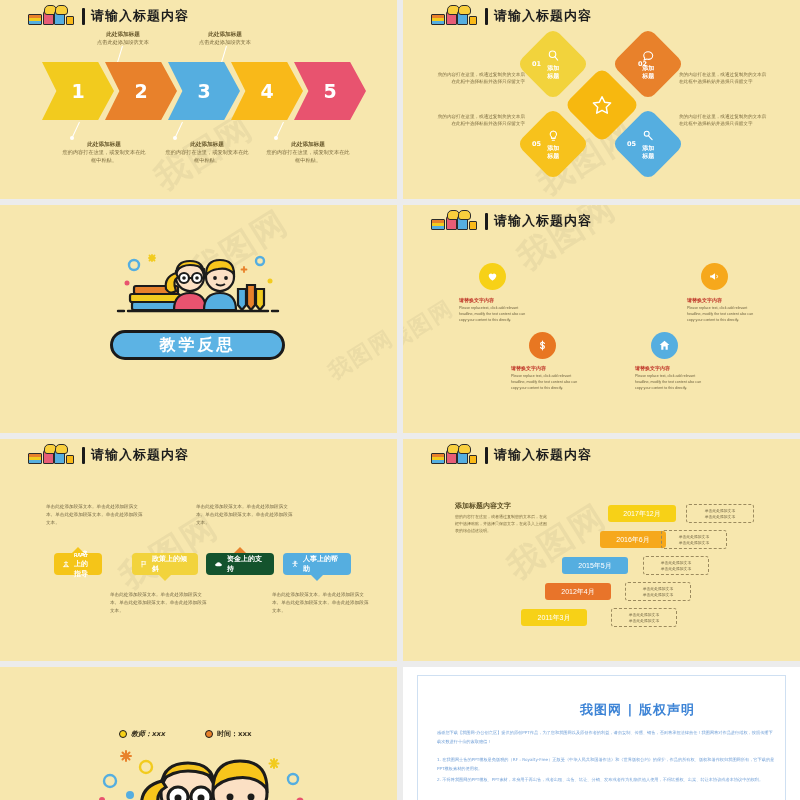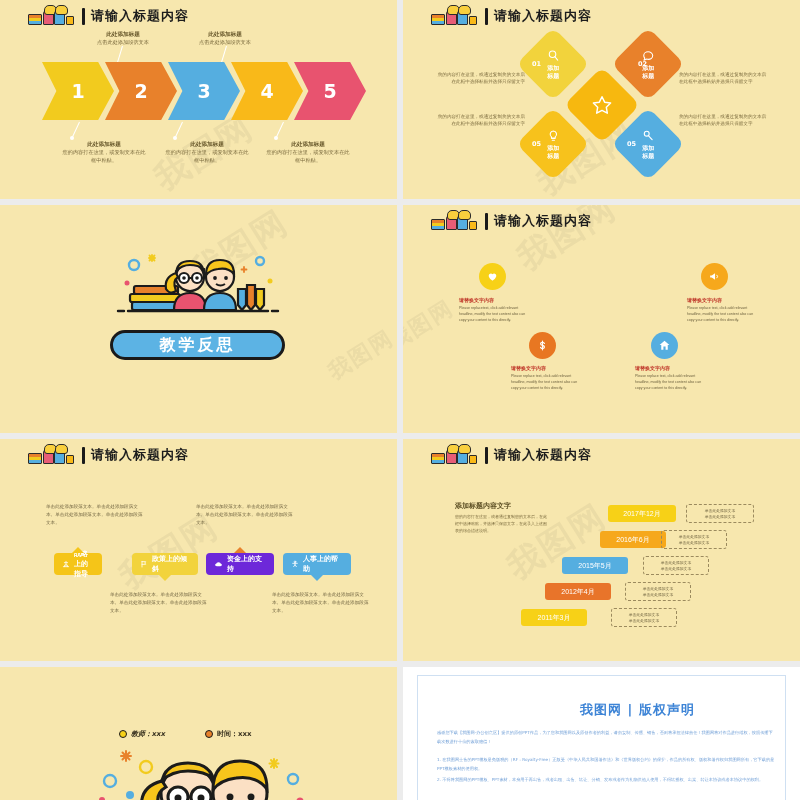--- a/index.html
+++ b/index.html
@@ -442,21 +442,21 @@
     <div class="tab" style="left:132px;top:114px;width:66px;background:#F2D33C;">
       <div class="notch" style="bottom:-6px;border-top:6px solid #F2D33C;"></div>
       <span>
         <svg width="8" height="8" viewBox="0 0 24 24" fill="none" stroke="#fff" stroke-width="2.4" stroke-linecap="round">
             <path d="M6 21V4M6 5h11l-2.5 4L17 13H6"></path>
           </svg>
       </span>
       <span>政策上的倾斜</span>
     </div>
 
-    <div class="tab" style="left:206px;top:114px;width:68px;background:#6d28d9;">
+    <div class="tab" style="left:206px;top:114px;width:68px;background:#14532d;">
       <div class="notch" style="top:-6px;border-bottom:6px solid #E8812B;"></div>
       <span>
         <svg width="9" height="9" viewBox="0 0 24 24" fill="#fff">
             <ellipse cx="12" cy="13" rx="9" ry="3.5"></ellipse>
             <path d="M6 12c0-4 2.5-6 6-6s6 2 6 6z"></path>
           </svg>
       </span>
       <span>资金上的支持</span>
     </div>
 

